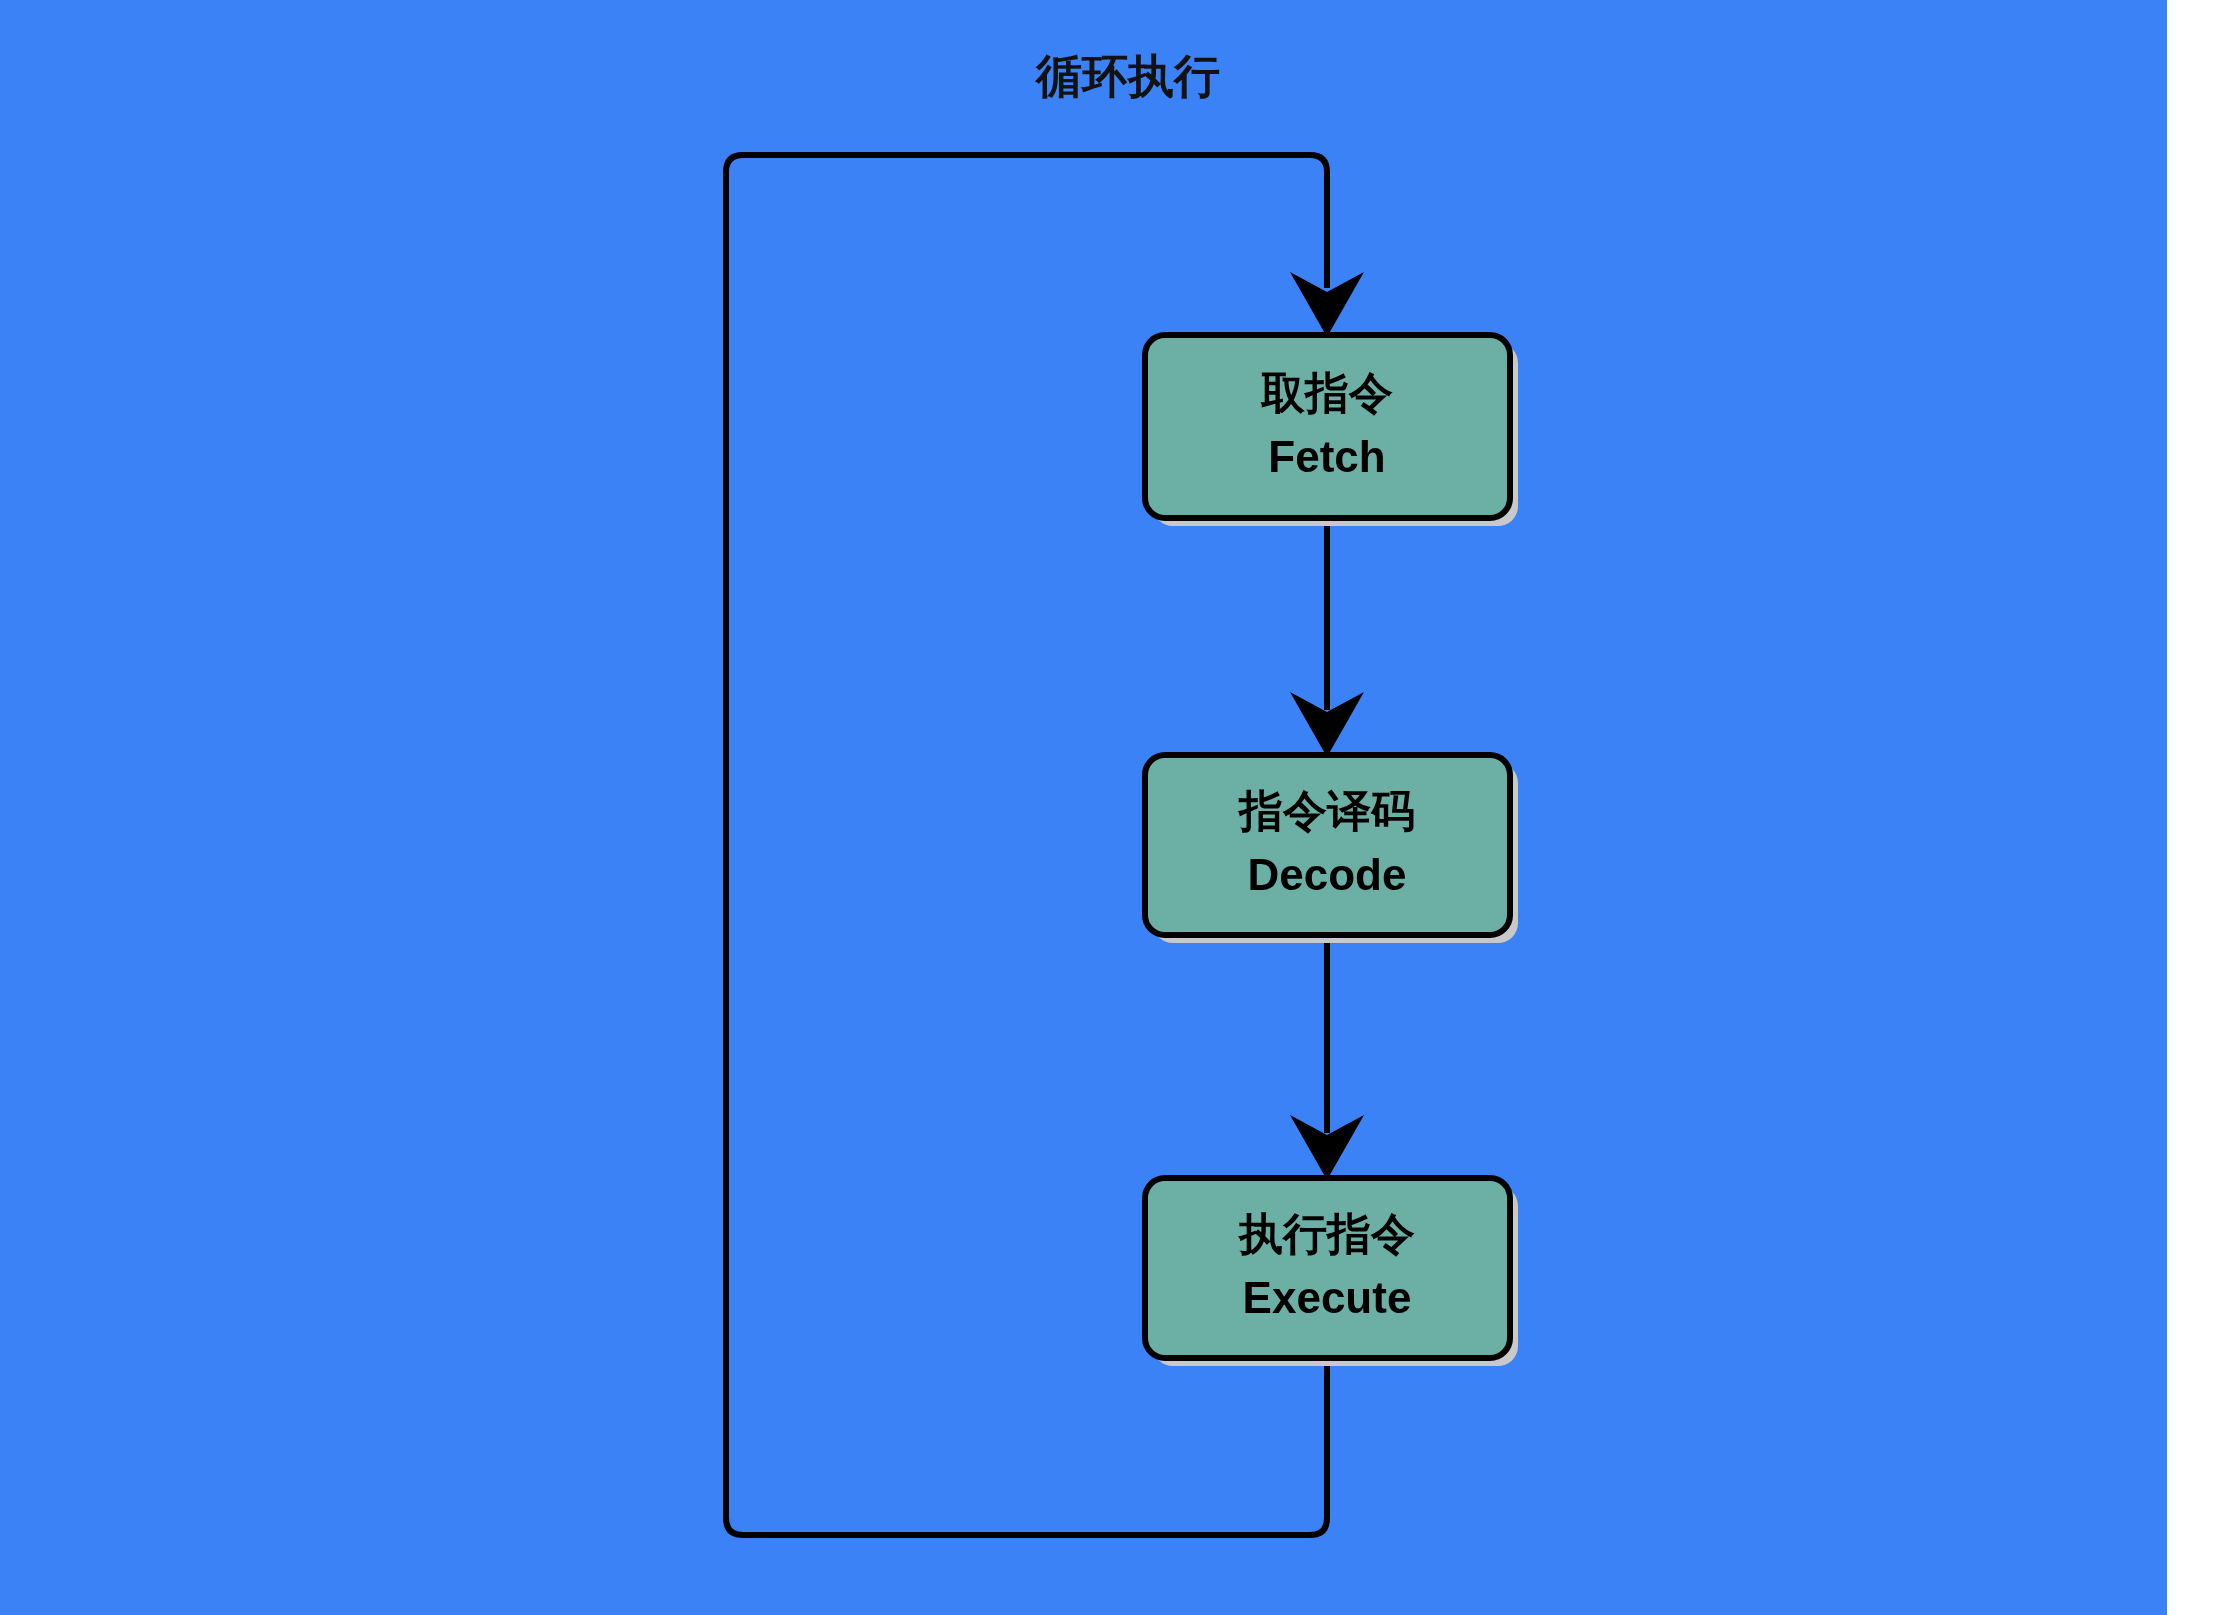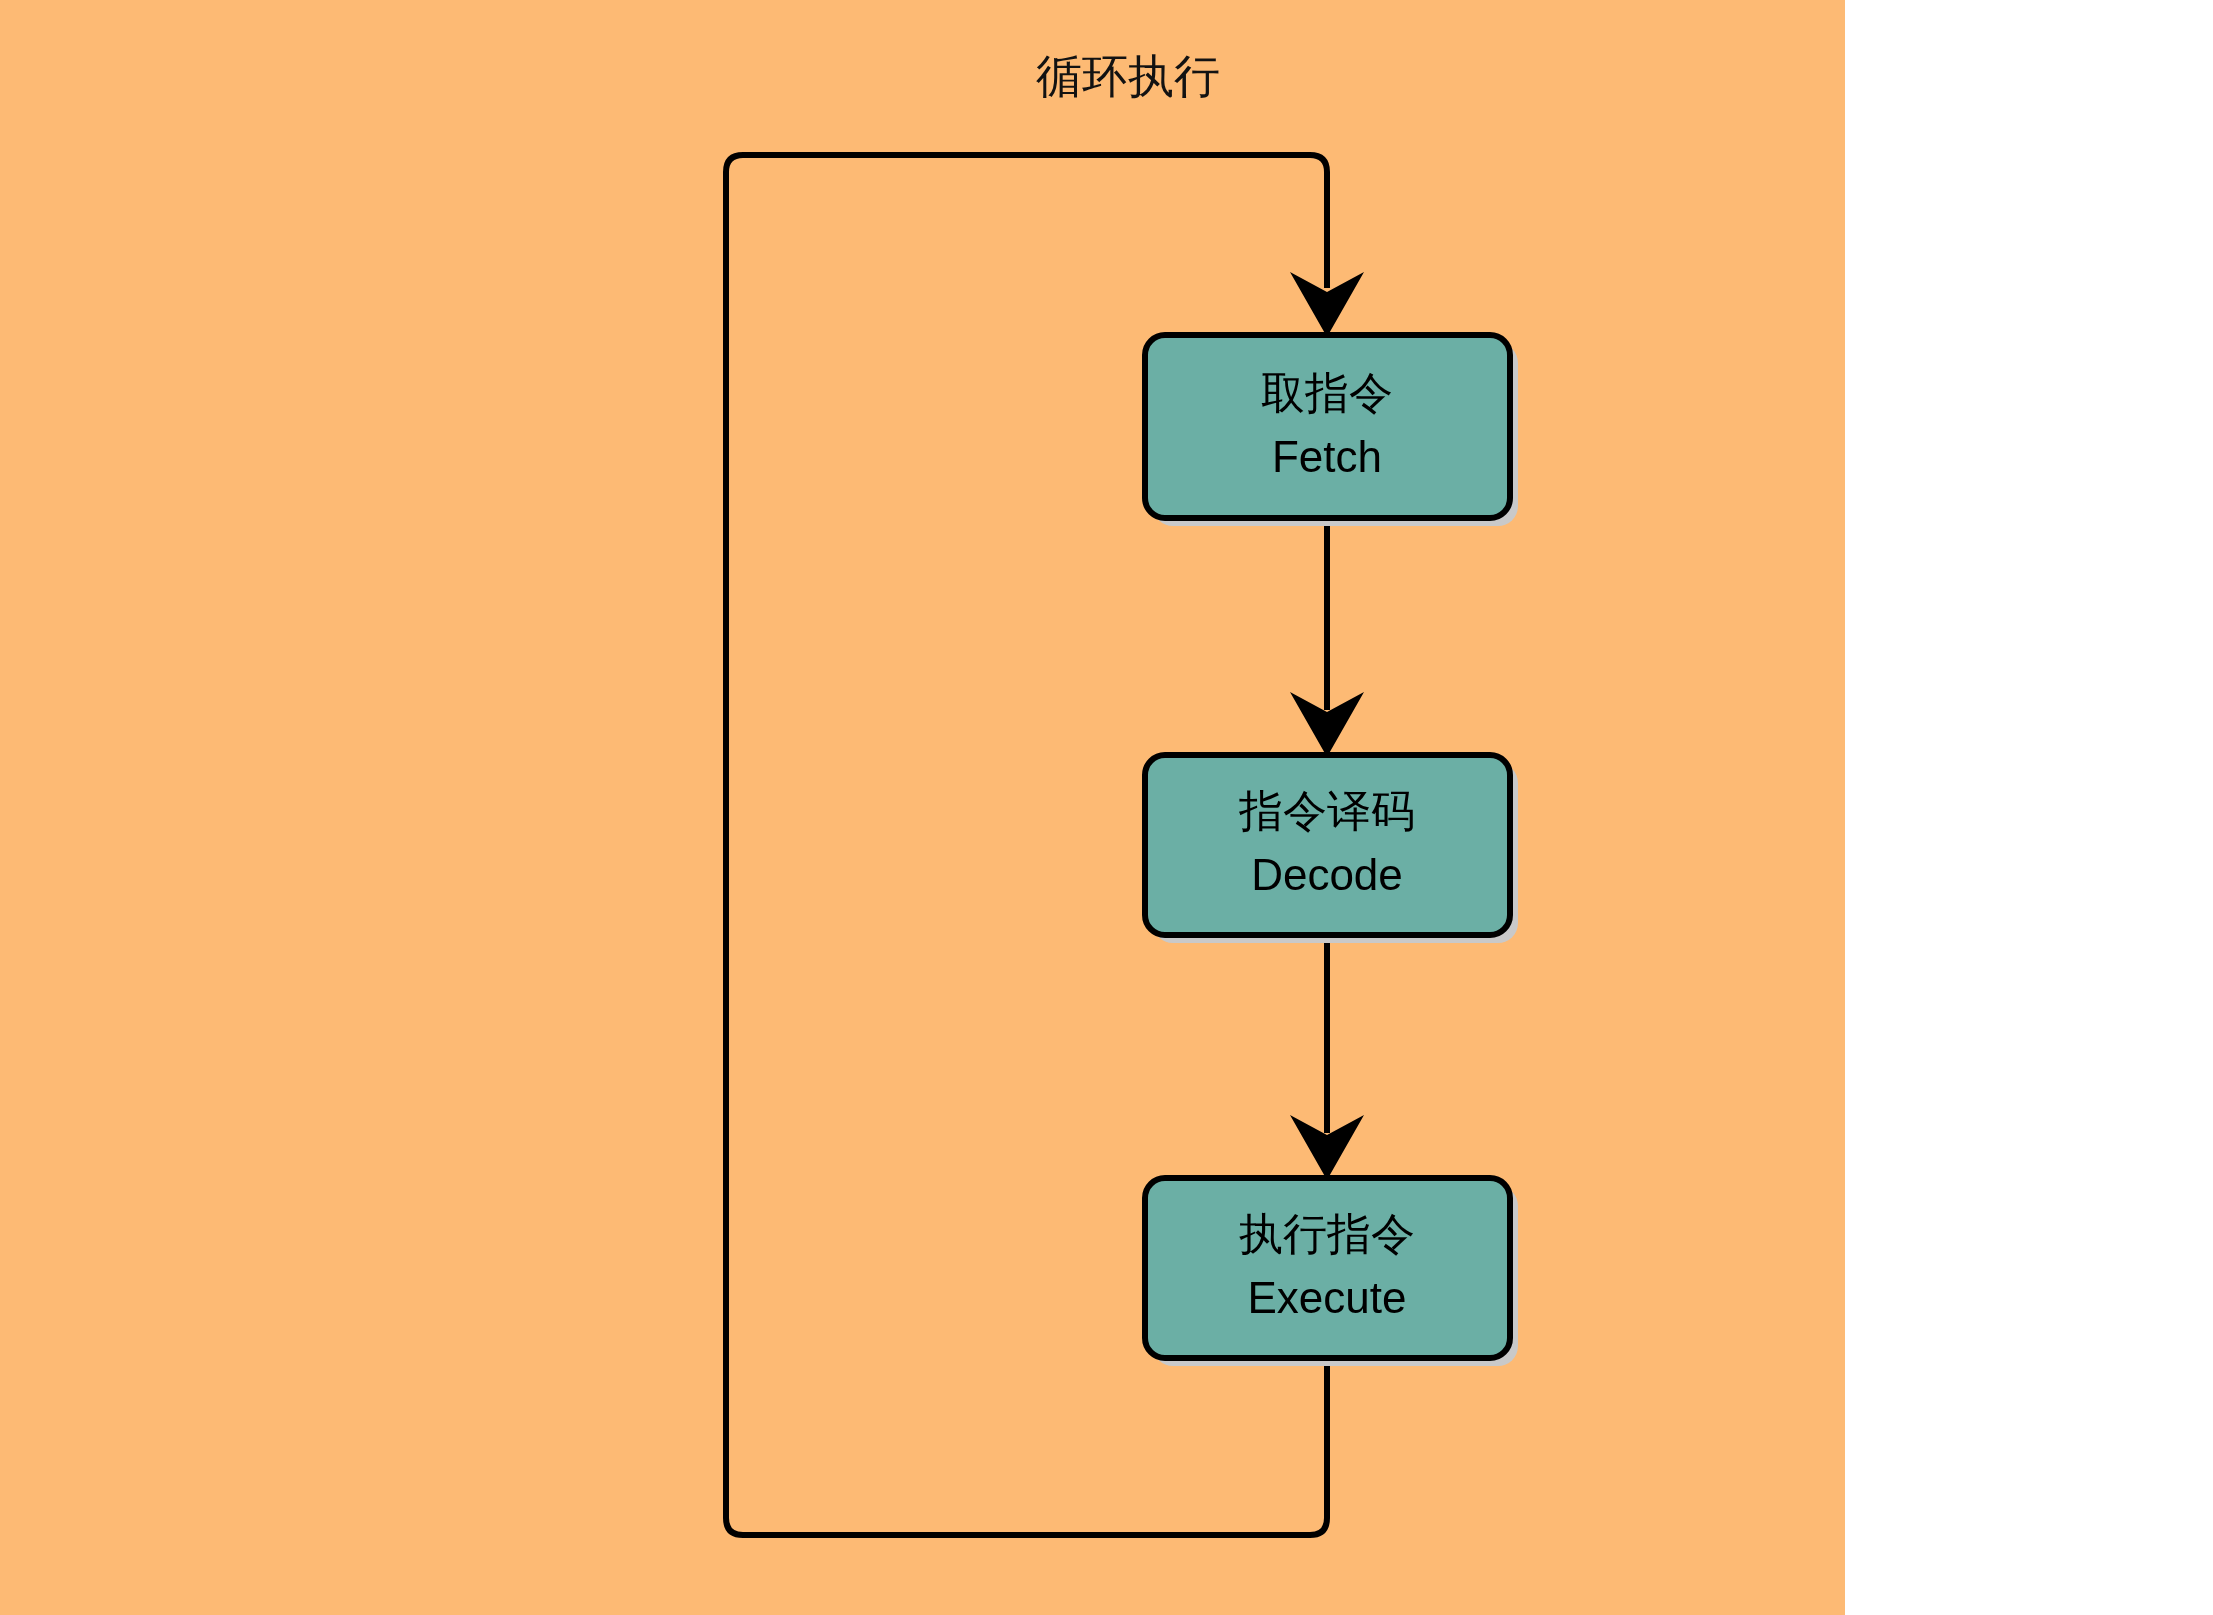--- a/index.html
+++ b/index.html
@@ -8,23 +8,24 @@
     background: #ffffff;
   }
   body {
     width: 2213px;
     height: 1615px;
     overflow: hidden;
     font-family: "Liberation Sans", "DejaVu Sans", sans-serif;
   }
   #canvas {
     position: relative;
-    width: 1845px;
+    width: 2167px;
     height: 1615px;
-    background: #fdba74;
+    background: #3b82f6;
+    font-weight: bold;
   }
   #diagram-svg {
     position: absolute;
     left: 0;
     top: 0;
     width: 2213px;
     height: 1615px;
   }
   .loop-label {
     font-size: 46px;

